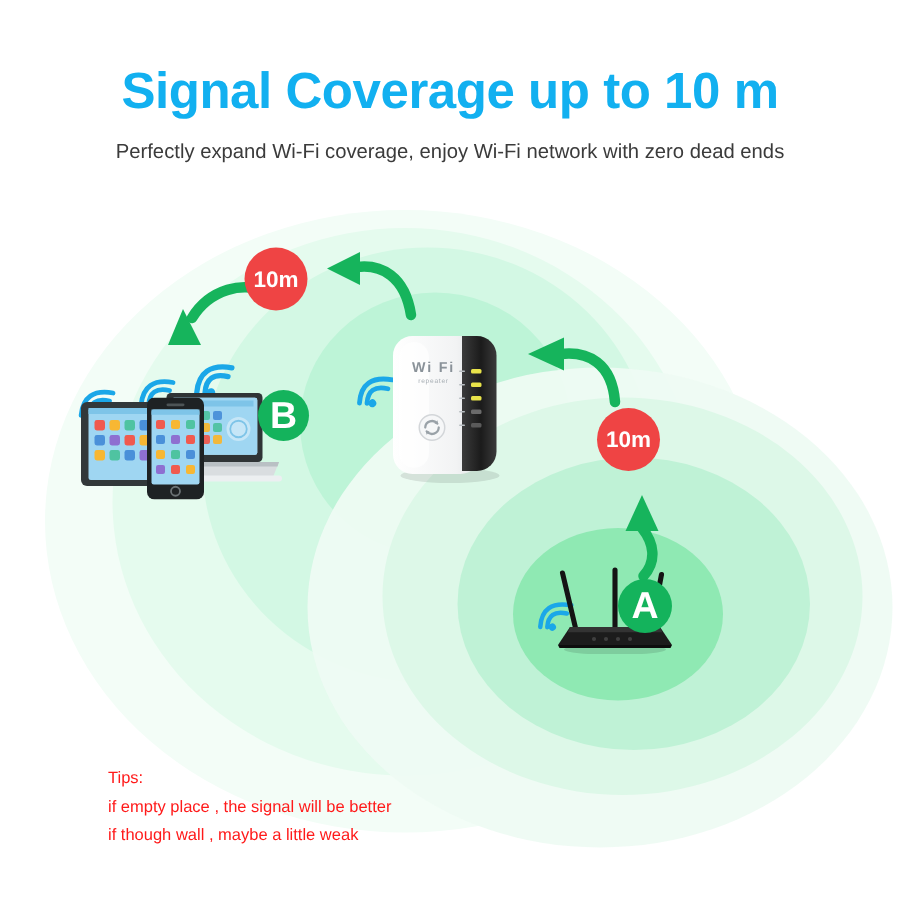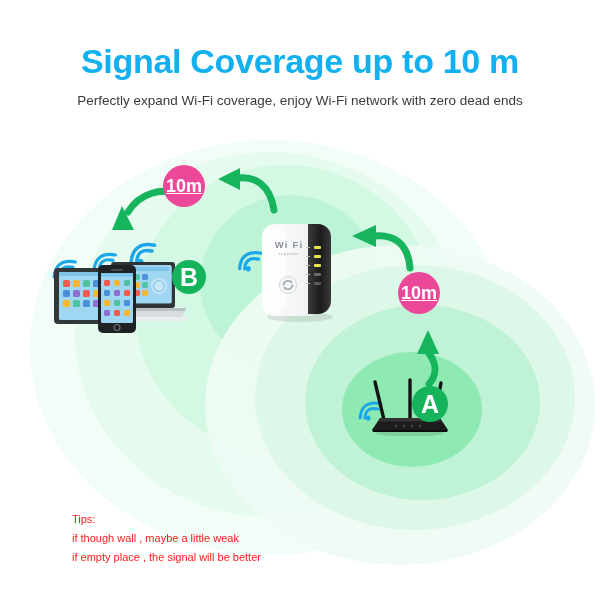--- a/index.html
+++ b/index.html
@@ -28,21 +28,21 @@
 
   
   .ring { position: absolute; border-radius: 50%; }
 
   
   .badge {
     position: absolute; border-radius: 50%;
     display: flex; align-items: center; justify-content: center;
     color: #ffffff; font-weight: bold;
   }
-  .badge-dist { background: #ec4899; font-size: 18px; text-decoration: underline; }
+  .badge-dist { background: #ef4444; font-size: 15px; }
   .badge-letter { background: #14b35c; font-size: 25px; line-height: 1; }
 
   
   #tips {
     position: absolute; left: 72px; top: 510px;
     color: #ff1a1a; font-size: 11px; line-height: 19px;
     white-space: nowrap;
   }
 
   svg { display: block; }
@@ -280,17 +280,17 @@
       <circle cx="58" cy="48" r="1.4"></circle>
     </g>
   </svg>
 
   <div class="badge badge-letter" style="left:412px; top:386px; width:36px; height:36px;">
     <span>A</span>
   </div>
 
   <div id="tips">
     <div>Tips:</div>
+    <div>if empty place , the signal will be better</div>
     <div>if though wall , maybe a little weak</div>
-    <div>if empty place , the signal will be better</div>
   </div>
 
 </div>
 
 </body></html>

